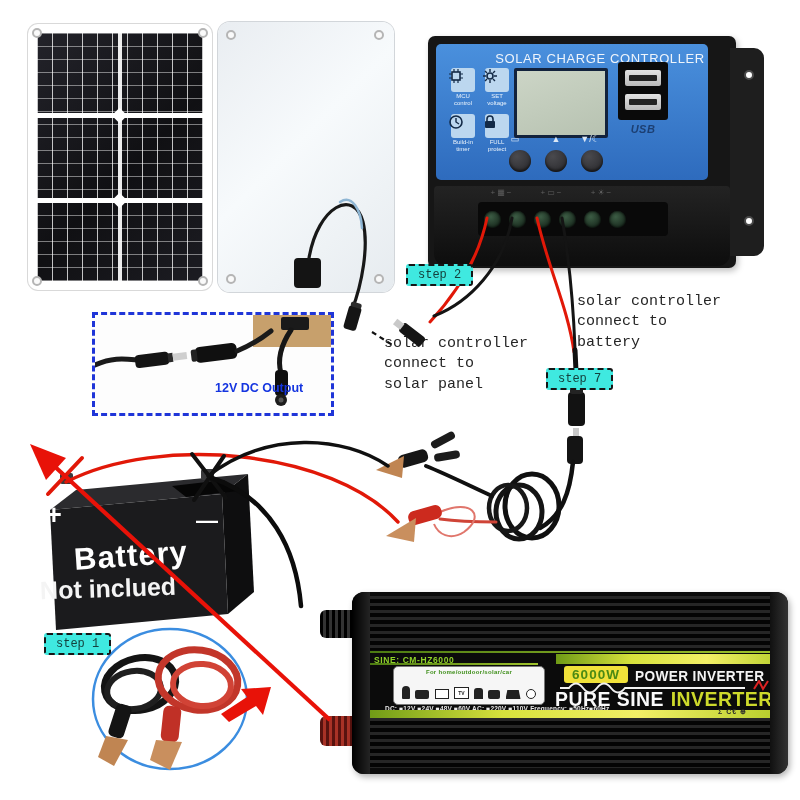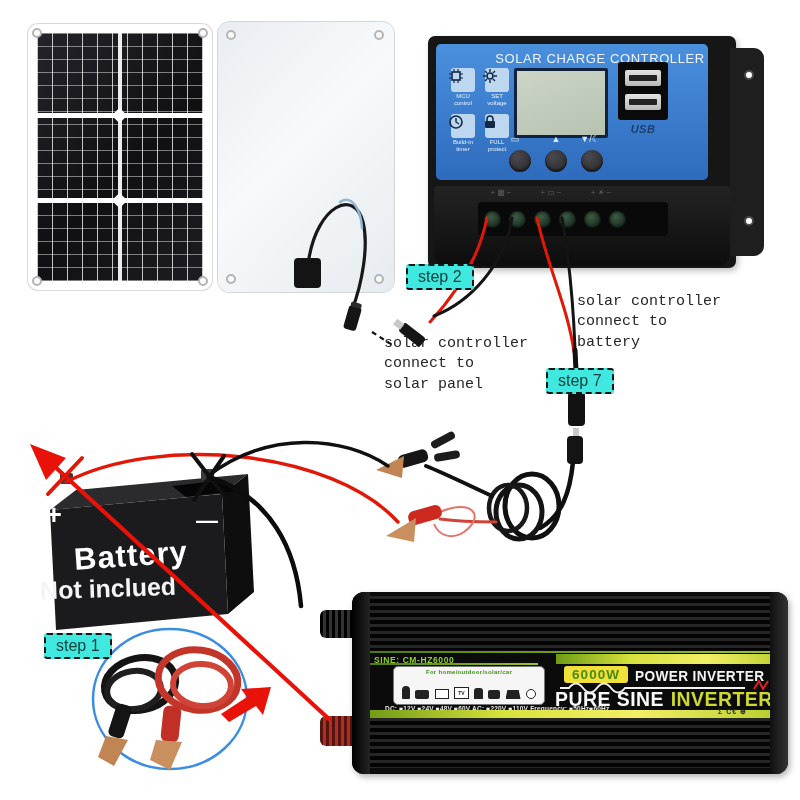--- a/index.html
+++ b/index.html
@@ -62,21 +62,21 @@
   .dc-label{position:absolute;left:120px;top:66px;font-size:12.5px;font-weight:bold;color:#1535e0;}
 
   
   .bat-title{font-size:31px;font-weight:bold;color:#fff;transform:rotate(-4deg);letter-spacing:1px;}
   .bat-sub{font-size:25px;font-weight:bold;color:#f4f4f4;transform:rotate(-2deg);}
   .bat-plus{font-size:27px;font-weight:bold;color:#fff;}
   .bat-minus{font-size:22px;font-weight:bold;color:#fff;}
 
   
   .badge{position:absolute;background:#3fe9e0;border:2px dashed #161616;border-radius:3px;
-         font-family:Liberation Sans, sans-serif;font-size:16px;color:#14413d;padding:2px 10px;}
+         font-family:Liberation Mono, monospace;font-size:12px;color:#14413d;padding:2px 10px;}
   .note{position:absolute;font-family:"Liberation Mono",monospace;font-size:15px;color:#262626;
         line-height:1.35;white-space:pre-line;}
 
   
   #inverter{left:318px;top:590px;width:472px;height:186px;}
   .inv-body{position:absolute;left:34px;top:2px;width:436px;height:182px;background:#0b0b0b;border-radius:12px;
             box-shadow:2px 3px 6px rgba(0,0,0,.3);}
   .fins{position:absolute;left:14px;right:14px;
         background:repeating-linear-gradient(180deg,#262626 0 3px,#040404 3px 7px);}
   .cap{position:absolute;top:0;bottom:0;width:18px;}
@@ -222,20 +222,42 @@
         <div class="screw" style="left:6px;"></div>
         <div class="screw" style="left:31px;"></div>
         <div class="screw" style="left:56px;"></div>
         <div class="screw" style="left:81px;"></div>
         <div class="screw" style="left:106px;"></div>
         <div class="screw" style="left:131px;"></div>
       </div>
     </div>
   </div>
 
+  <div id="dcbox" class="abs">
+    <div class="tan"></div>
+    <svg width="236" height="98">
+      <path d="M0,50 C18,42 30,44 44,45" fill="none" stroke="#1a1a1a" stroke-width="5" stroke-linecap="round"></path>
+      <g transform="rotate(-7 60 44)">
+        <rect x="40" y="38" width="34" height="13" rx="4" fill="#141414"></rect>
+        <rect x="73" y="40" width="5" height="9" fill="#2a2a2a"></rect>
+        <rect x="78" y="41" width="14" height="7" fill="#cfcfcf"></rect>
+      </g>
+      <g transform="rotate(-7 120 38)">
+        <rect x="100" y="30" width="42" height="16" rx="5" fill="#101010"></rect>
+        <rect x="96" y="32" width="6" height="12" rx="2" fill="#222"></rect>
+      </g>
+      <path d="M142,36 C156,30 166,24 176,16" fill="none" stroke="#1a1a1a" stroke-width="5" stroke-linecap="round"></path>
+      <rect x="186" y="2" width="28" height="13" rx="2" fill="#1a1a1a"></rect>
+      <path d="M196,15 C186,30 182,44 186,58" fill="none" stroke="#161616" stroke-width="5" stroke-linecap="round"></path>
+      <rect x="180" y="55" width="13" height="26" rx="4" fill="#0f0f0f"></rect>
+      <circle cx="186" cy="85" r="6" fill="#1c1c1c"></circle>
+        <circle cx="186" cy="85" r="2.5" fill="#555"></circle>
+    </svg>
+    <div class="dc-label">12V DC Output</div>
+  </div>
 
   <div class="abs bat-plus" style="left:46px;top:500px;z-index:2;">+</div>
   <div class="abs bat-minus" style="left:196px;top:508px;z-index:2;">—</div>
   <div class="abs bat-title" style="left:74px;top:538px;z-index:2;">Battery</div>
   <div class="abs bat-sub" style="left:40px;top:574px;z-index:2;">Not inclued</div>
 
   <div class="note" style="left:384px;top:334px;z-index:2;">solar controller
 connect to
 solar panel</div>
   <div class="note" style="left:577px;top:292px;z-index:2;">solar controller

